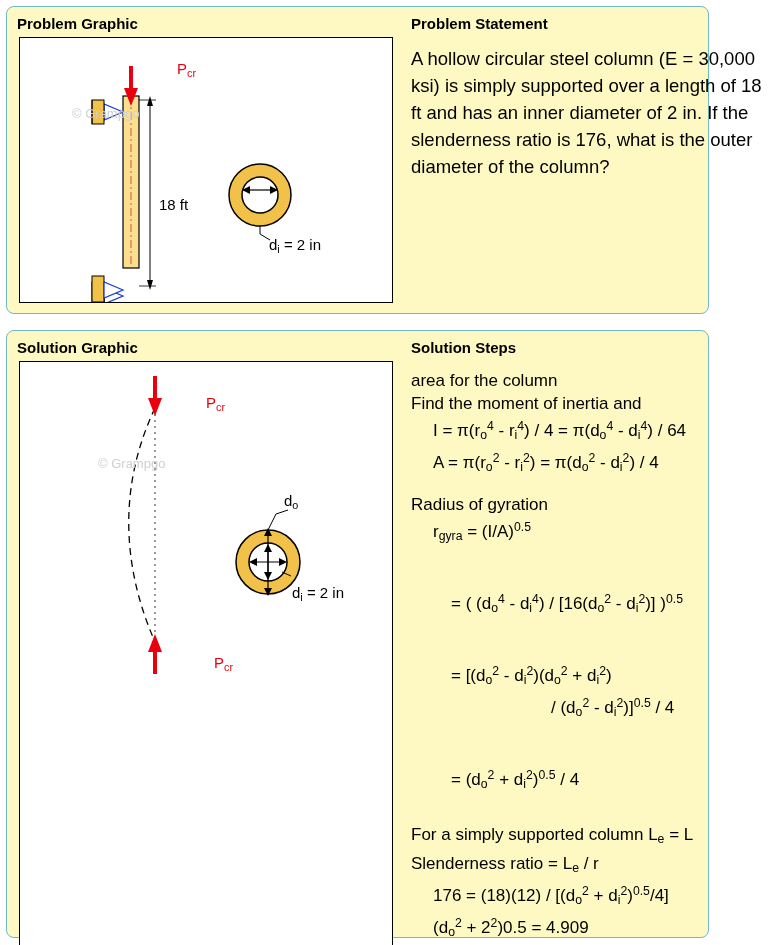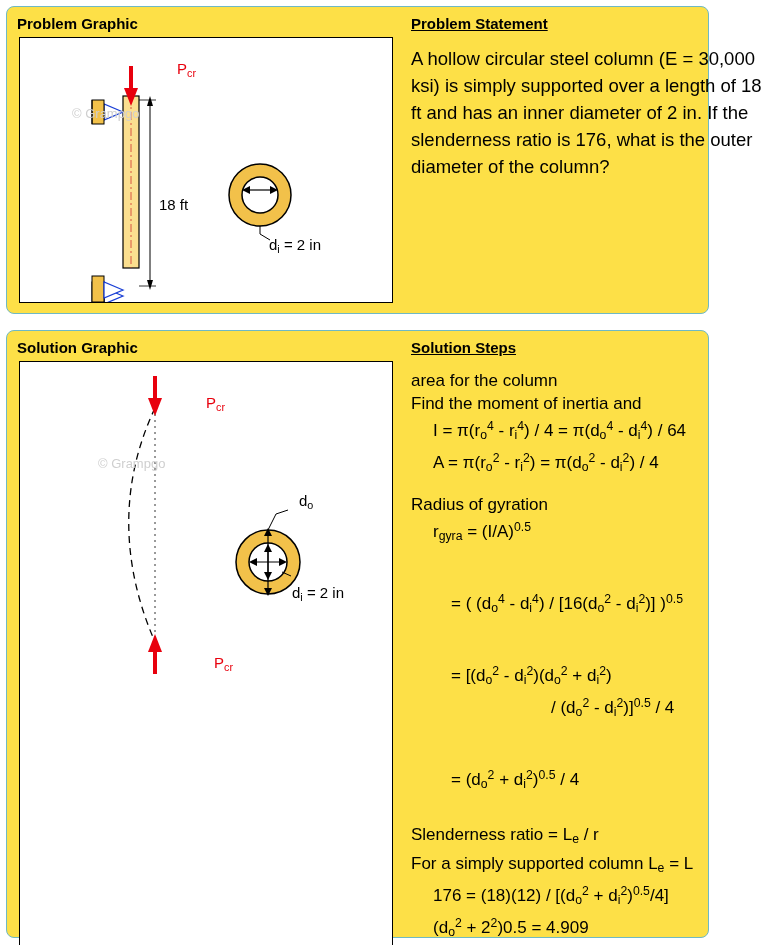--- a/index.html
+++ b/index.html
@@ -12,21 +12,21 @@
     position: relative;
     width: 781px;
     height: 945px;
     background: #ffffff;
     overflow: hidden;
   }
   .panel {
     position: absolute;
     left: 6px;
     width: 703px;
-    background: #fde047;
+    background: #fef9c3;
     border: 1px solid #6fb9c4;
     border-radius: 8px;
     box-sizing: border-box;
   }
   #problem-panel { top: 6px; height: 308px; }
   #solution-panel { top: 330px; height: 608px; }
 
   .panel-title {
     font-size: 15px;
     font-weight: bold;
@@ -35,21 +35,20 @@
   }
   .graphic-title {
     position: absolute;
     left: 10px;
     top: 8px;
   }
   .statement-title {
     position: absolute;
     left: 404px;
     top: 8px;
-    text-decoration: underline;
   }
   .figure-box {
     position: absolute;
     left: 12px;
     background: #ffffff;
     border: 1px solid #000000;
     box-sizing: border-box;
     overflow: hidden;
   }
   #problem-figure { top: 30px; width: 374px; height: 266px; }
@@ -202,21 +201,21 @@
       <div class="watermark" style="left:78px; top:46px;">© Grampgo</div>
 
       <div class="fig-label red-label" style="left:142px; top:32px;">
         <span>P</span><sub>cr</sub>
       </div>
 
       <div class="fig-label red-label" style="left:150px; top:292px;">
         <span>P</span><sub>cr</sub>
       </div>
 
-      <div class="fig-label" style="left:264px; top:130px;margin-left:15px;">
+      <div class="fig-label" style="left:264px; top:130px;">
         <span>d</span><sub>o</sub>
       </div>
 
       <div class="fig-label" style="left:272px; top:222px;">
         <span>d</span><sub>i</sub><span> = 2 in</span>
       </div>
     </div>
 
     <div class="steps-area" id="steps-area">
         <div class="step-line">area for the column</div>
@@ -225,22 +224,22 @@
         <div class="step-line indent1">A = π(r<sub>o</sub><sup>2</sup> - r<sub>i</sub><sup>2</sup>) = π(d<sub>o</sub><sup>2</sup> - d<sub>i</sub><sup>2</sup>) / 4</div>
         <div class="gap"></div>
         <div class="step-line">Radius of gyration</div>
         <div class="step-line indent1">r<sub>gyra</sub> = (I/A)<sup>0.5</sup></div>
         <div class="step-line indent2">= ( (d<sub>o</sub><sup>4</sup> - d<sub>i</sub><sup>4</sup>) / [16(d<sub>o</sub><sup>2</sup> - d<sub>i</sub><sup>2</sup>)] )<sup>0.5</sup></div>
         <div class="step-line indent2">= [(d<sub>o</sub><sup>2</sup> - d<sub>i</sub><sup>2</sup>)(d<sub>o</sub><sup>2</sup> + d<sub>i</sub><sup>2</sup>)</div>
         <div class="step-line indent4">/ (d<sub>o</sub><sup>2</sup> - d<sub>i</sub><sup>2</sup>)]<sup>0.5</sup> / 4</div>
         <div class="step-line indent2">= (d<sub>o</sub><sup>2</sup> + d<sub>i</sub><sup>2</sup>)<sup>0.5</sup> / 4</div>
         <div class="gap"></div>
         <div class="gap"></div>
+        <div class="step-line">For a simply supported column L<sub>e</sub> = L</div>
         <div class="step-line">Slenderness ratio = L<sub>e</sub> / r</div>
-        <div class="step-line">For a simply supported column L<sub>e</sub> = L</div>
         <div class="step-line indent1">176 = (18)(12) / [(d<sub>o</sub><sup>2</sup> + d<sub>i</sub><sup>2</sup>)<sup>0.5</sup>/4]</div>
         <div class="step-line indent1">(d<sub>o</sub><sup>2</sup> + 2<sup>2</sup>)0.5 = 4.909</div>
         <div class="step-line indent1">d<sub>o</sub><sup>2</sup> = 4.909<sup>2</sup> - 2<sup>2</sup></div>
         <div class="gap"></div>
         <div class="gap"></div>
         <div class="step-line answer">d<sub>o</sub> = 4.483 in</div>
       </div>
   </div>
 
 </div>

